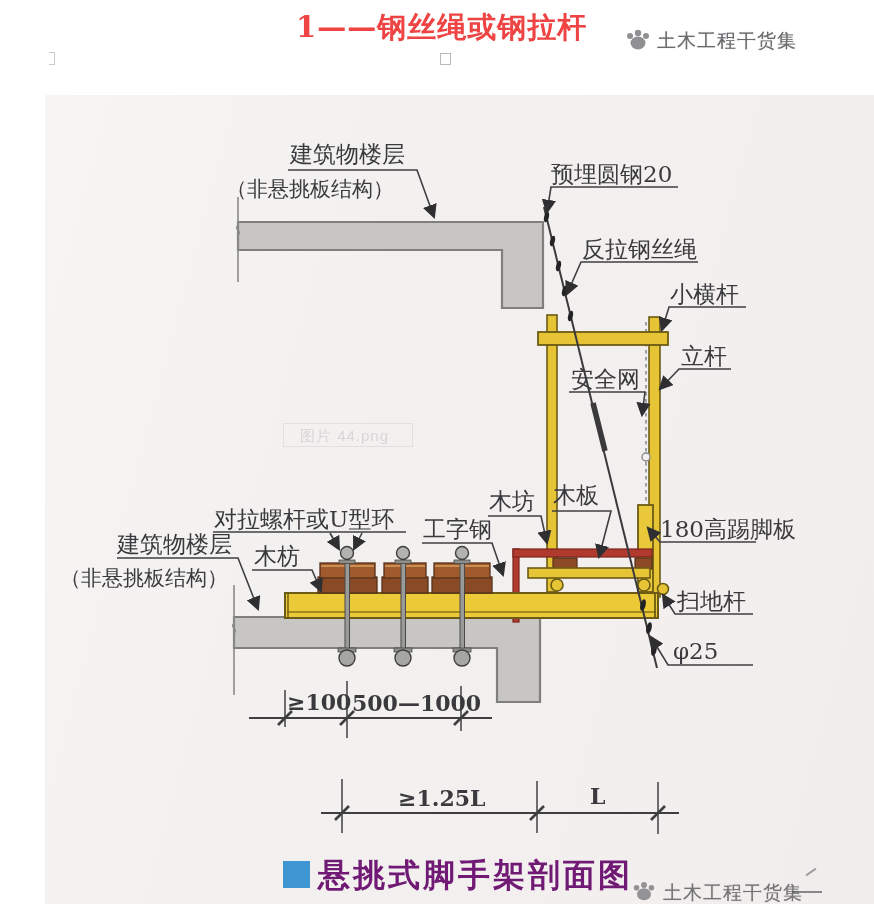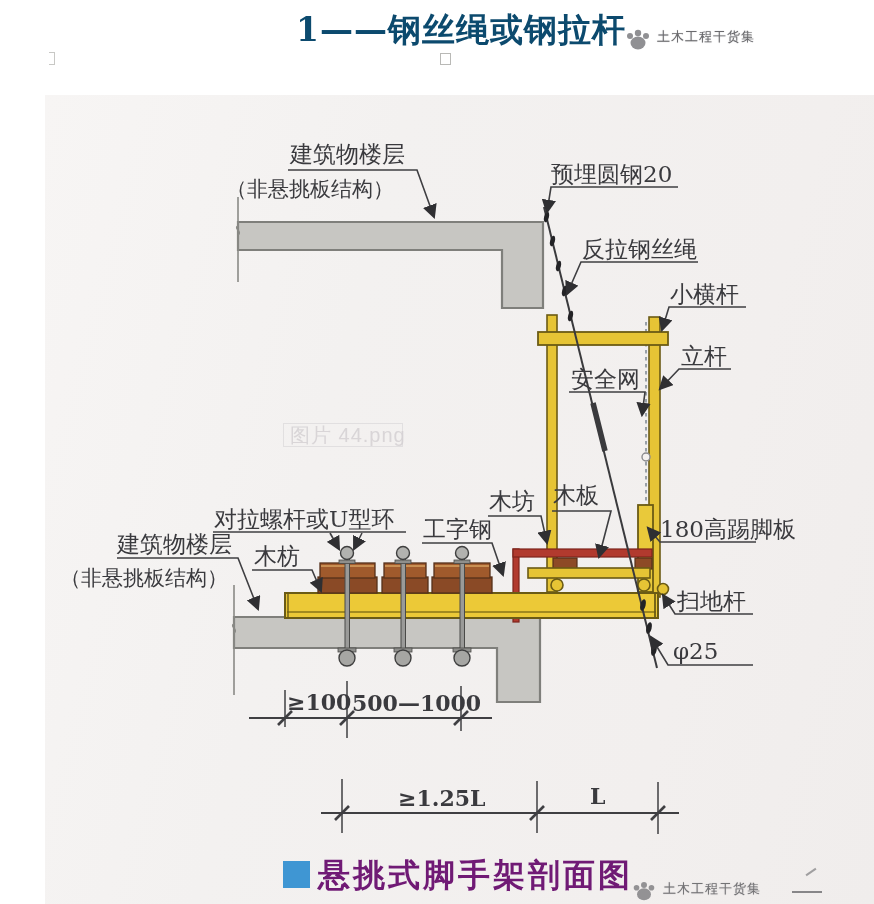--- a/index.html
+++ b/index.html
@@ -6,44 +6,44 @@
   body{
     width:874px;height:904px;position:relative;overflow:hidden;
     background:#ffffff;
     font-family:"Liberation Sans",sans-serif;
   }
   .abs{position:absolute;}
   
   .heading{
     left:296px;top:8px;
     font-family:"DejaVu Serif","Liberation Serif",serif;
-    font-weight:700;font-size:33px;color:#0c4a6e;letter-spacing:1px;
+    font-weight:700;font-size:29px;color:#ef4444;letter-spacing:1px;
     white-space:nowrap;
   }
   .wm-text{
     font-family:"Liberation Sans",sans-serif;
-    font-size:13px;color:#4a4a4e;opacity:.82;letter-spacing:1px;
+    font-size:19px;color:#4a4a4e;opacity:.82;letter-spacing:1px;
     text-shadow:0 0 1px rgba(90,90,95,.55);
     white-space:nowrap;
   }
   .wm-top{left:657px;top:28px;}
   .wm-bottom{left:663px;top:880px;opacity:.75;}
   .sq-marker{left:440px;top:53px;width:9px;height:10px;border:1.5px solid #b9b9b6;}
   .corner-mark{left:49px;top:52px;width:5px;height:11px;
     border:1.5px solid #c8c8c5;border-left:none;}
   
   .photo{
     left:45px;top:95px;width:829px;height:809px;
     background:linear-gradient(105deg,#f7f5f4,#f3f1f0 35%,#f2efee 75%,#f0edec);
   }
   .file-watermark{
     left:283px;top:423px;width:112px;height:22px;
     border:1px solid rgba(214,211,213,.6);
     color:rgba(211,208,210,.85);
-    font-size:20px;line-height:23px;padding-left:6px;letter-spacing:1px;
+    font-size:15px;line-height:23px;padding-left:16px;letter-spacing:1px;
     white-space:nowrap;
   }
   svg.drawing{left:0;top:0;width:874px;height:904px;}
   .lbl{font-family:"DejaVu Serif","Liberation Serif",serif;font-size:23px;fill:#3a3a3e;}
   .lbl-s{font-family:"DejaVu Serif","Liberation Serif",serif;font-size:21px;fill:#3a3a3e;}
   .dimtxt{font-family:"DejaVu Serif","Liberation Serif",serif;font-weight:600;font-size:22px;fill:#3a3a3e;}
   
   .cap-square{left:283px;top:861px;width:27px;height:27px;background:#3f96d3;}
   .cap-title{
     left:318px;top:854px;

